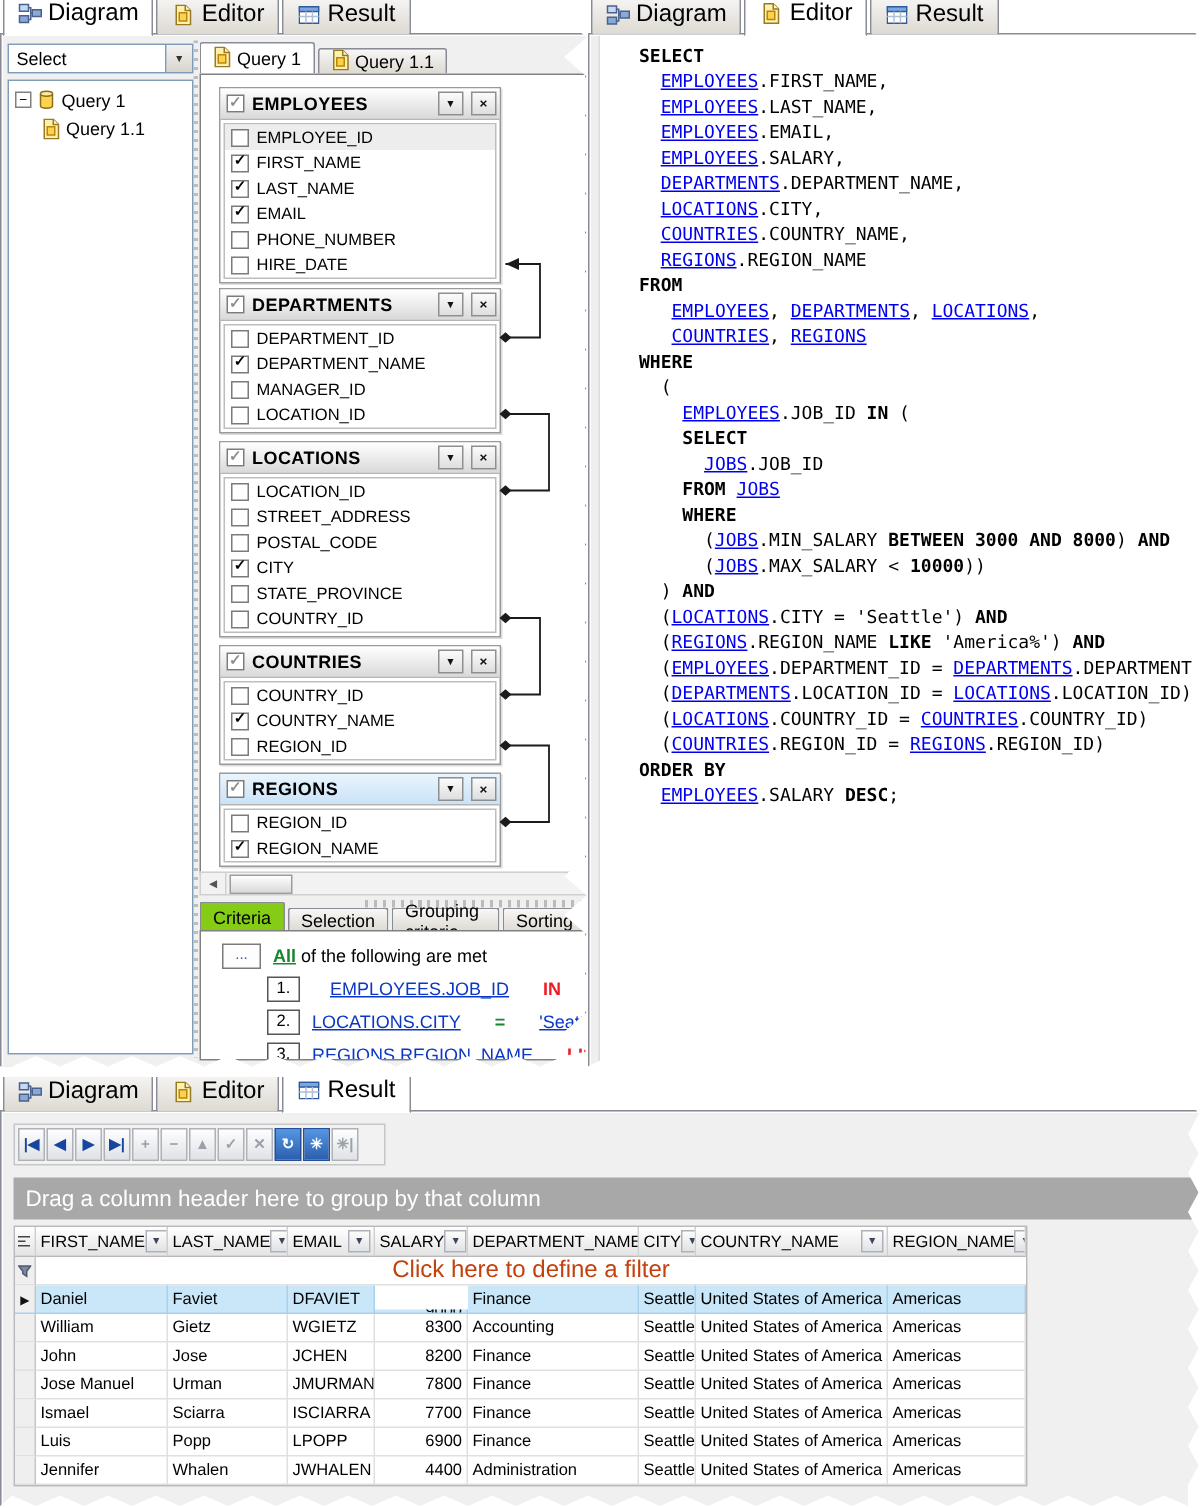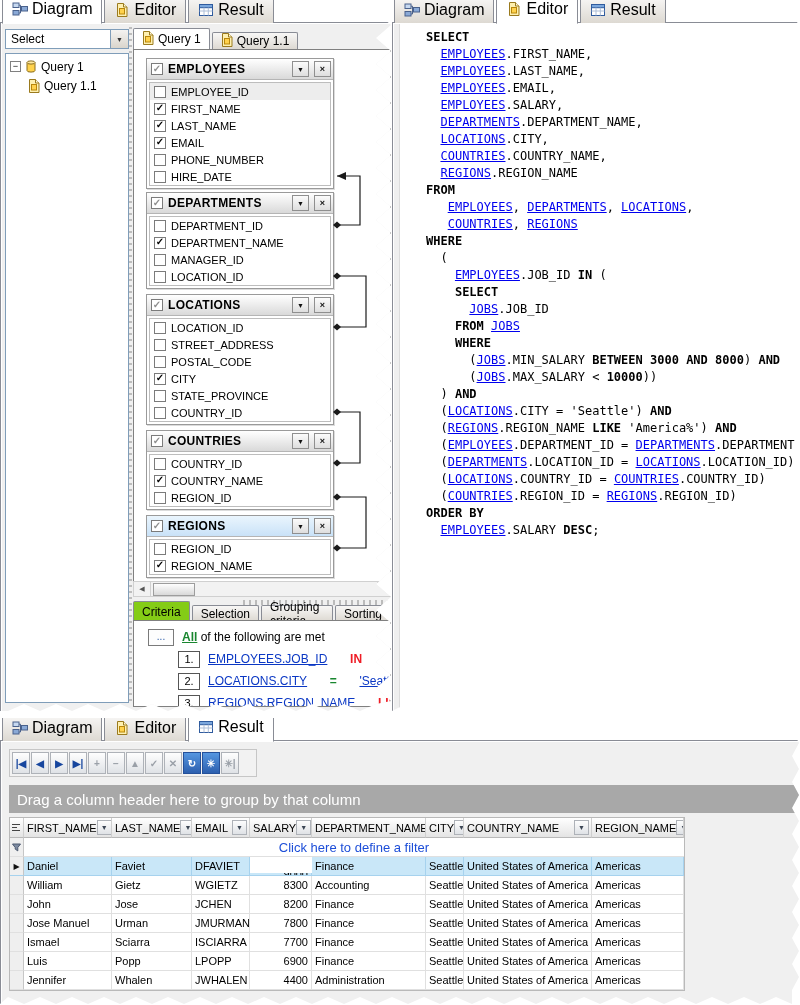--- a/index.html
+++ b/index.html
@@ -101,21 +101,21 @@
   #grid{position:absolute;left:8px;top:76px;width:676px;border:1px solid #b9b9b9;background:#fff;box-sizing:border-box}
   .g-row{display:flex;height:19px}
   .g-row.head{height:20px}
   .gc{box-sizing:border-box;border-right:1px solid #e0e0e0;border-bottom:1px solid #e0e0e0;display:flex;
       align-items:center;padding:0 3px;overflow:hidden;white-space:nowrap;font-size:11px}
   .g-ind{width:14px;flex:0 0 14px;background:#efefef;border-right:1px solid #c6c6c6;justify-content:center;padding:0}
   .g-h{background:linear-gradient(#ffffff,#e4e4e4);border-right:1px solid #cfcfcf;border-bottom:1px solid #b9b9b9;
        padding-right:2px}
   .hdrop{margin-left:auto;width:15px;height:15px;border:1px solid #aeb2b8;background:linear-gradient(#fdfdfd,#dfe2e6);
          display:flex;align-items:center;justify-content:center;font-size:7px;color:#3c4654;flex:0 0 auto;box-sizing:border-box}
-  .filter-cell{flex:1;justify-content:center;color:#1d4ed8;font-size:13px;border-right:none}
+  .filter-cell{flex:1;justify-content:center;color:#c2410c;font-size:16px;border-right:none}
   .g-row.sel .gc{background:#c9e7f8;border-right-color:#a6d2ee;border-bottom-color:#a6d2ee}
   .g-row.sel .g-ind{background:#efefef;border-right-color:#c6c6c6}
   .row-arrow{font-size:8px;color:#111}
 </style>
 </head>
 <body>
 
 <div id="root">
 
   <section class="panel" id="panel-diagram" style="clip-path: polygon(0px 0px, 376px 0px, 376px 12px, 391px 25px, 376px 38px, 391px 51px, 376px 64px, 391px 77px, 376px 90px, 391px 103px, 376px 116px, 391px 129px, 376px 142px, 391px 155px, 376px 168px, 391px 181px, 376px 194px, 391px 207px, 376px 220px, 391px 233px, 376px 246px, 391px 259px, 376px 272px, 391px 285px, 376px 298px, 391px 311px, 376px 324px, 391px 337px, 376px 350px, 391px 363px, 376px 376px, 391px 389px, 376px 402px, 391px 415px, 376px 428px, 391px 441px, 376px 454px, 391px 467px, 376px 480px, 391px 493px, 376px 506px, 391px 519px, 376px 532px, 391px 545px, 376px 558px, 391px 571px, 376px 584px, 391px 597px, 376px 610px, 391px 623px, 376px 636px, 391px 649px, 376px 662px, 391px 675px, 376px 688px, 391px 701px, 376px 704px, 360px 711px, 344px 704px, 328px 711px, 312px 704px, 296px 711px, 280px 704px, 264px 711px, 248px 704px, 232px 711px, 216px 704px, 200px 711px, 184px 704px, 168px 711px, 152px 704px, 136px 711px, 120px 704px, 104px 711px, 88px 704px, 72px 711px, 56px 704px, 40px 711px, 24px 704px, 8px 711px, 0px 711px);">
@@ -364,21 +364,21 @@
           <div class="ctab">Grouping criteria</div>
           <div class="ctab">Sorting</div>
         </div>
       <div class="criteria" id="dg-criteria">
           <div class="crit-row">
             <span class="dots-btn">...</span>
             <span><a class="c-all">All</a><span> of the following are met</span></span>
           </div>
           <div class="crit-row numbered">
             <span class="num-box">1.</span>
-            <span class="c-link" style="white-space: pre;">EMPLOYEES.JOB_ID</span>
+            <span class="c-link" style="white-space: pre; margin-left: 12px;">EMPLOYEES.JOB_ID</span>
             <span style="white-space: pre;">  </span>
             <span class="c-red" style="white-space: pre;">IN</span>
             <span style="white-space: pre;">  </span>
             <span class="c-blank" style="white-space: pre;">_____</span>
           </div>
           <div class="crit-row numbered">
             <span class="num-box">2.</span>
             <span class="c-link" style="white-space: pre;">LOCATIONS.CITY</span>
             <span style="white-space: pre;">  </span>
             <span class="c-green" style="white-space: pre;">=</span>

